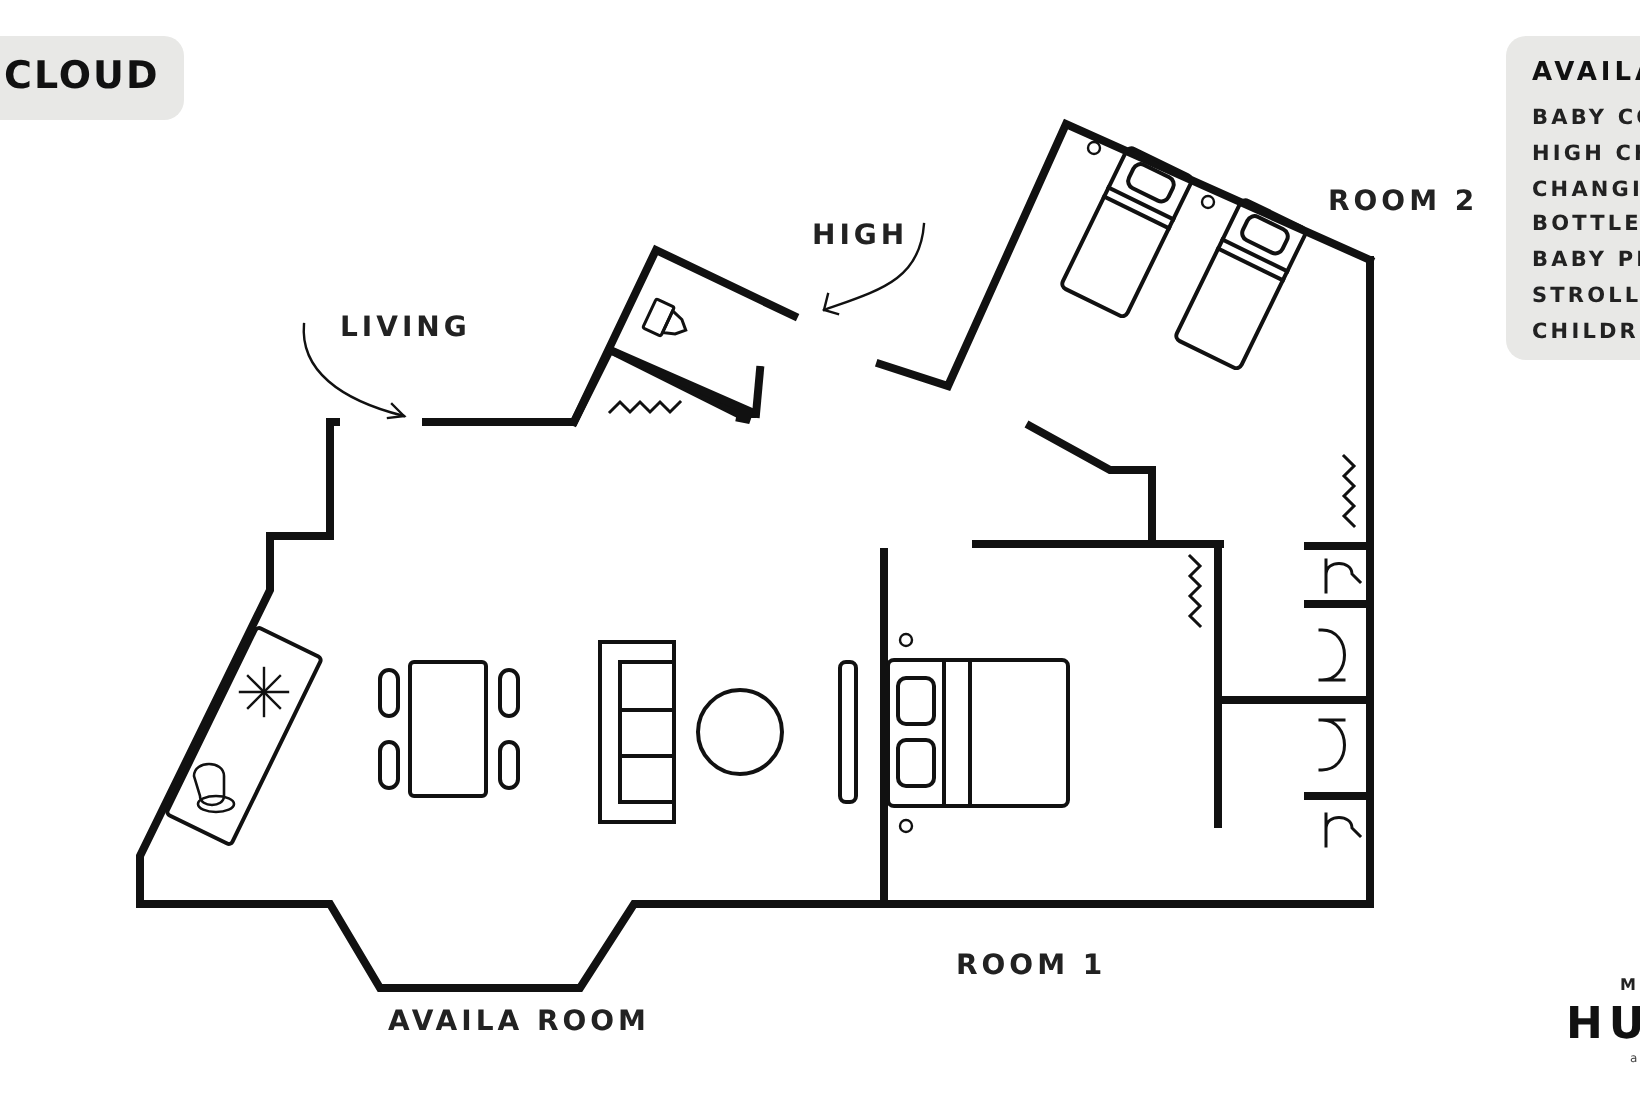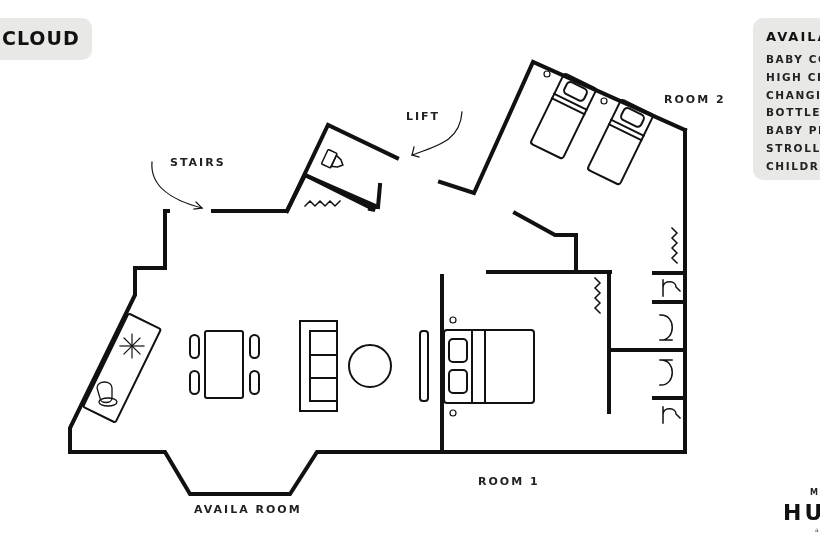--- a/index.html
+++ b/index.html
@@ -4,21 +4,21 @@
 <style>
   html,body{margin:0;padding:0;background:#fff;}
   body{width:820px;height:560px;position:relative;overflow:hidden;font-family:"DejaVu Sans","Liberation Sans",sans-serif;}
   .title-badge{position:absolute;left:-12px;top:18px;width:104px;height:42px;background:#e8e8e6;border-radius:10px;}
   .title-text{position:absolute;left:14px;top:9px;font-family:"DejaVu Sans",sans-serif;font-weight:bold;font-size:19px;letter-spacing:1px;color:#111;text-align:center;}
   .amen{position:absolute;left:753px;top:18px;width:100px;height:162px;background:#e8e8e6;border-radius:10px;}
   .amen-title{position:absolute;left:13px;top:11px;font-weight:bold;font-size:13px;letter-spacing:2px;color:#111;white-space:nowrap;}
   .amen-list{position:absolute;left:13px;top:33px;margin:0;padding:0;list-style:none;}
   .amen-list li{font-size:10.5px;letter-spacing:1.6px;color:#222;line-height:17.8px;white-space:nowrap;font-weight:bold;}
   .plan{position:absolute;left:0;top:0;}
-  .lbl{position:absolute;font-size:11px;letter-spacing:2px;color:#222;font-weight:bold;white-space:nowrap;text-align:right;}
+  .lbl{position:absolute;font-size:14px;letter-spacing:2px;color:#222;font-weight:bold;white-space:nowrap;text-align:right;}
   .logo-top{position:absolute;left:810px;top:488px;font-size:8px;font-weight:bold;color:#222;}
   .logo-main{position:absolute;left:783px;top:500px;font-size:22px;font-weight:bold;letter-spacing:3px;color:#111;}
   .logo-bot{position:absolute;left:815px;top:526px;font-size:6px;color:#444;}
 </style>
 </head>
 <body>
 
 <div class="title-badge">
   <span class="title-text">CLOUD</span>
 </div>
@@ -146,21 +146,21 @@
   <g stroke-width="1.5">
     <path d="M663,280 L663,296 M663,287 C663,280 676,280 676,287 L680,291"></path>
     <path d="M663,407 L663,423 M663,414 C663,407 676,407 676,414 L680,418"></path>
   </g>
   <g stroke-width="1.5">
     <path d="M660,340 L672,340 M660,315 L661,315 C676,315 676,340 661,340"></path>
     <path d="M660,360 L672,360 M660,385 L661,385 C676,385 676,360 661,360"></path>
   </g>
 </svg>
 
-<span class="lbl" style="left:170px;top:156px;">STAIRS</span>
-<span class="lbl" style="left:406px;top:110px;">LIFT</span>
+<span class="lbl" style="left:170px;top:156px;">LIVING</span>
+<span class="lbl" style="left:406px;top:110px;">HIGH</span>
 <span class="lbl" style="left:664px;top:93px;">ROOM 2</span>
 <span class="lbl" style="left:478px;top:475px;">ROOM 1</span>
 <span class="lbl" style="left:194px;top:503px;">AVAILA ROOM</span>
 
 <span class="logo-top">M</span>
 <span class="logo-main">HU</span>
 <span class="logo-bot">a</span>
 
 </body></html>

